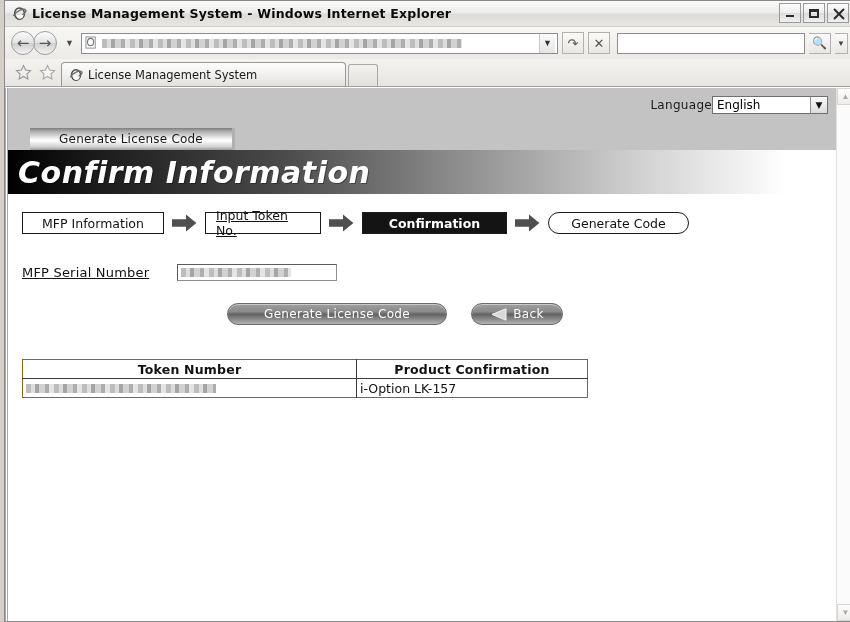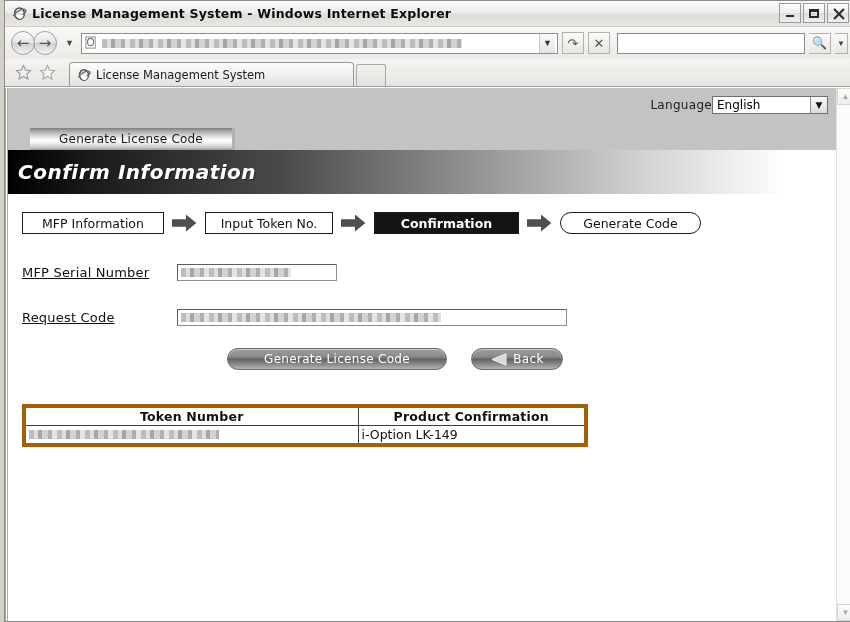--- a/index.html
+++ b/index.html
@@ -160,21 +160,20 @@
     border-bottom: 1px solid #9f9d99;
   }
   .star {
     width: 20px; height: 20px; flex: none;
     margin-bottom: 4px; margin-right: 4px;
     display:flex; align-items:center; justify-content:center;
   }
   .tab {
     height: 24px;
     min-width: 285px;
-    margin-left: 8px;
     border: 1px solid #9a9894;
     border-bottom: none;
     border-radius: 4px 4px 0 0;
     background: linear-gradient(to bottom, #fdfdfd 0%, #efeeec 60%, #e3e1dd 100%);
     display: flex; align-items: center;
     padding: 0 10px 0 7px;
     font-size: 11.5px;
     color: #1a1a1a;
     font-family: "DejaVu Sans", sans-serif;
   }
@@ -273,21 +272,21 @@
   }
 
   
   .banner {
     height: 44px;
     background: linear-gradient(to right, #000000 0%, #1a1a1a 10%, #4a4a4a 33%, #8f8f8f 55%, #d0d0d0 76%, #ffffff 94%, #ffffff 100%);
     display: flex; align-items: center;
     padding-left: 10px;
   }
   .banner-title {
-    font-size: 20px;
+    font-size: 30px;
     font-weight: bold;
     font-style: italic;
     color: #ffffff;
     font-family: "DejaVu Sans", sans-serif;
     letter-spacing: .5px;
     text-shadow: 1px 1px 0 rgba(0,0,0,.35);
   }
 
   
   .content {
@@ -304,21 +303,21 @@
     height: 22px;
     border: 1px solid #1b1b1b;
     background: #fff;
     color: #111;
     display: flex; align-items: center; justify-content: center;
     font-size: 12.5px;
     font-family: "DejaVu Sans", sans-serif;
     padding: 0 10px;
   }
   .step.s1 { width: 142px; }
-  .step.s2 { width: 128px; }
+  .step.s2 { width: 116px; text-decoration: underline; }
   .step.s3 { width: 145px; }
   .step.s4 { width: 141px; border-radius: 11px; }
   .step.active {
     background: #141414;
     color: #fff;
     font-weight: bold;
   }
   .step-arrow {
     width: 25px; height: 22px;
     margin: 0 8px;
@@ -379,21 +378,21 @@
   .pill.generate { width: 220px; }
   .pill.back { width: 92px; }
   .back-ico {
     width: 17px; height: 13px; flex: none;
     display: flex; align-items: center;
   }
 
   
   .tokentable {
     width: 566px;
-    border: 4px solid #a16207;
+    border: 1px solid #a16207;
     border-collapse: collapse;
     background: #fff;
   }
   .tokentable th {
     font-size: 12.5px;
     font-weight: bold;
     color: #111;
     font-family: "DejaVu Sans", sans-serif;
     height: 19px;
     border-bottom: 1px solid #3c3c3c;
@@ -558,26 +557,20 @@
           </div>
         </div>
 
         <div class="field-row">
           <span class="field-label">MFP Serial Number</span>
           <div class="field-box serial">
             <div class="field-redact redact" style="width:110px"></div>
           </div>
         </div>
 
-        <div class="field-row">
-          <span class="field-label">Request Code</span>
-          <div class="field-box reqcode">
-            <div class="field-redact redact" style="width:260px"></div>
-          </div>
-        </div>
 
         <div class="btn-row">
           <div class="pill generate">
             <span>Generate License Code</span>
           </div>
           <div class="pill back">
             <span class="back-ico">
               <svg width="17" height="13" viewBox="0 0 17 13">
                 <path d="M16 0.8 L2 6.4 L16 12.2 Z" fill="#d8d8d8" stroke="#f2f2f2" stroke-width="1"></path>
               </svg>
@@ -591,21 +584,21 @@
             <tr>
               <th class="c1">Token Number</th>
               <th>Product Confirmation</th>
             </tr>
           </thead>
           <tbody>
             <tr>
               <td class="c1">
                 <div class="cell-redact redact"></div>
               </td>
-              <td>i-Option LK-149</td>
+              <td>i-Option LK-157</td>
             </tr>
           </tbody>
         </table>
 
       </div>
     </div>
 
     <div class="scrollbar">
       <div class="sb-btn">
         <span>▲</span>

